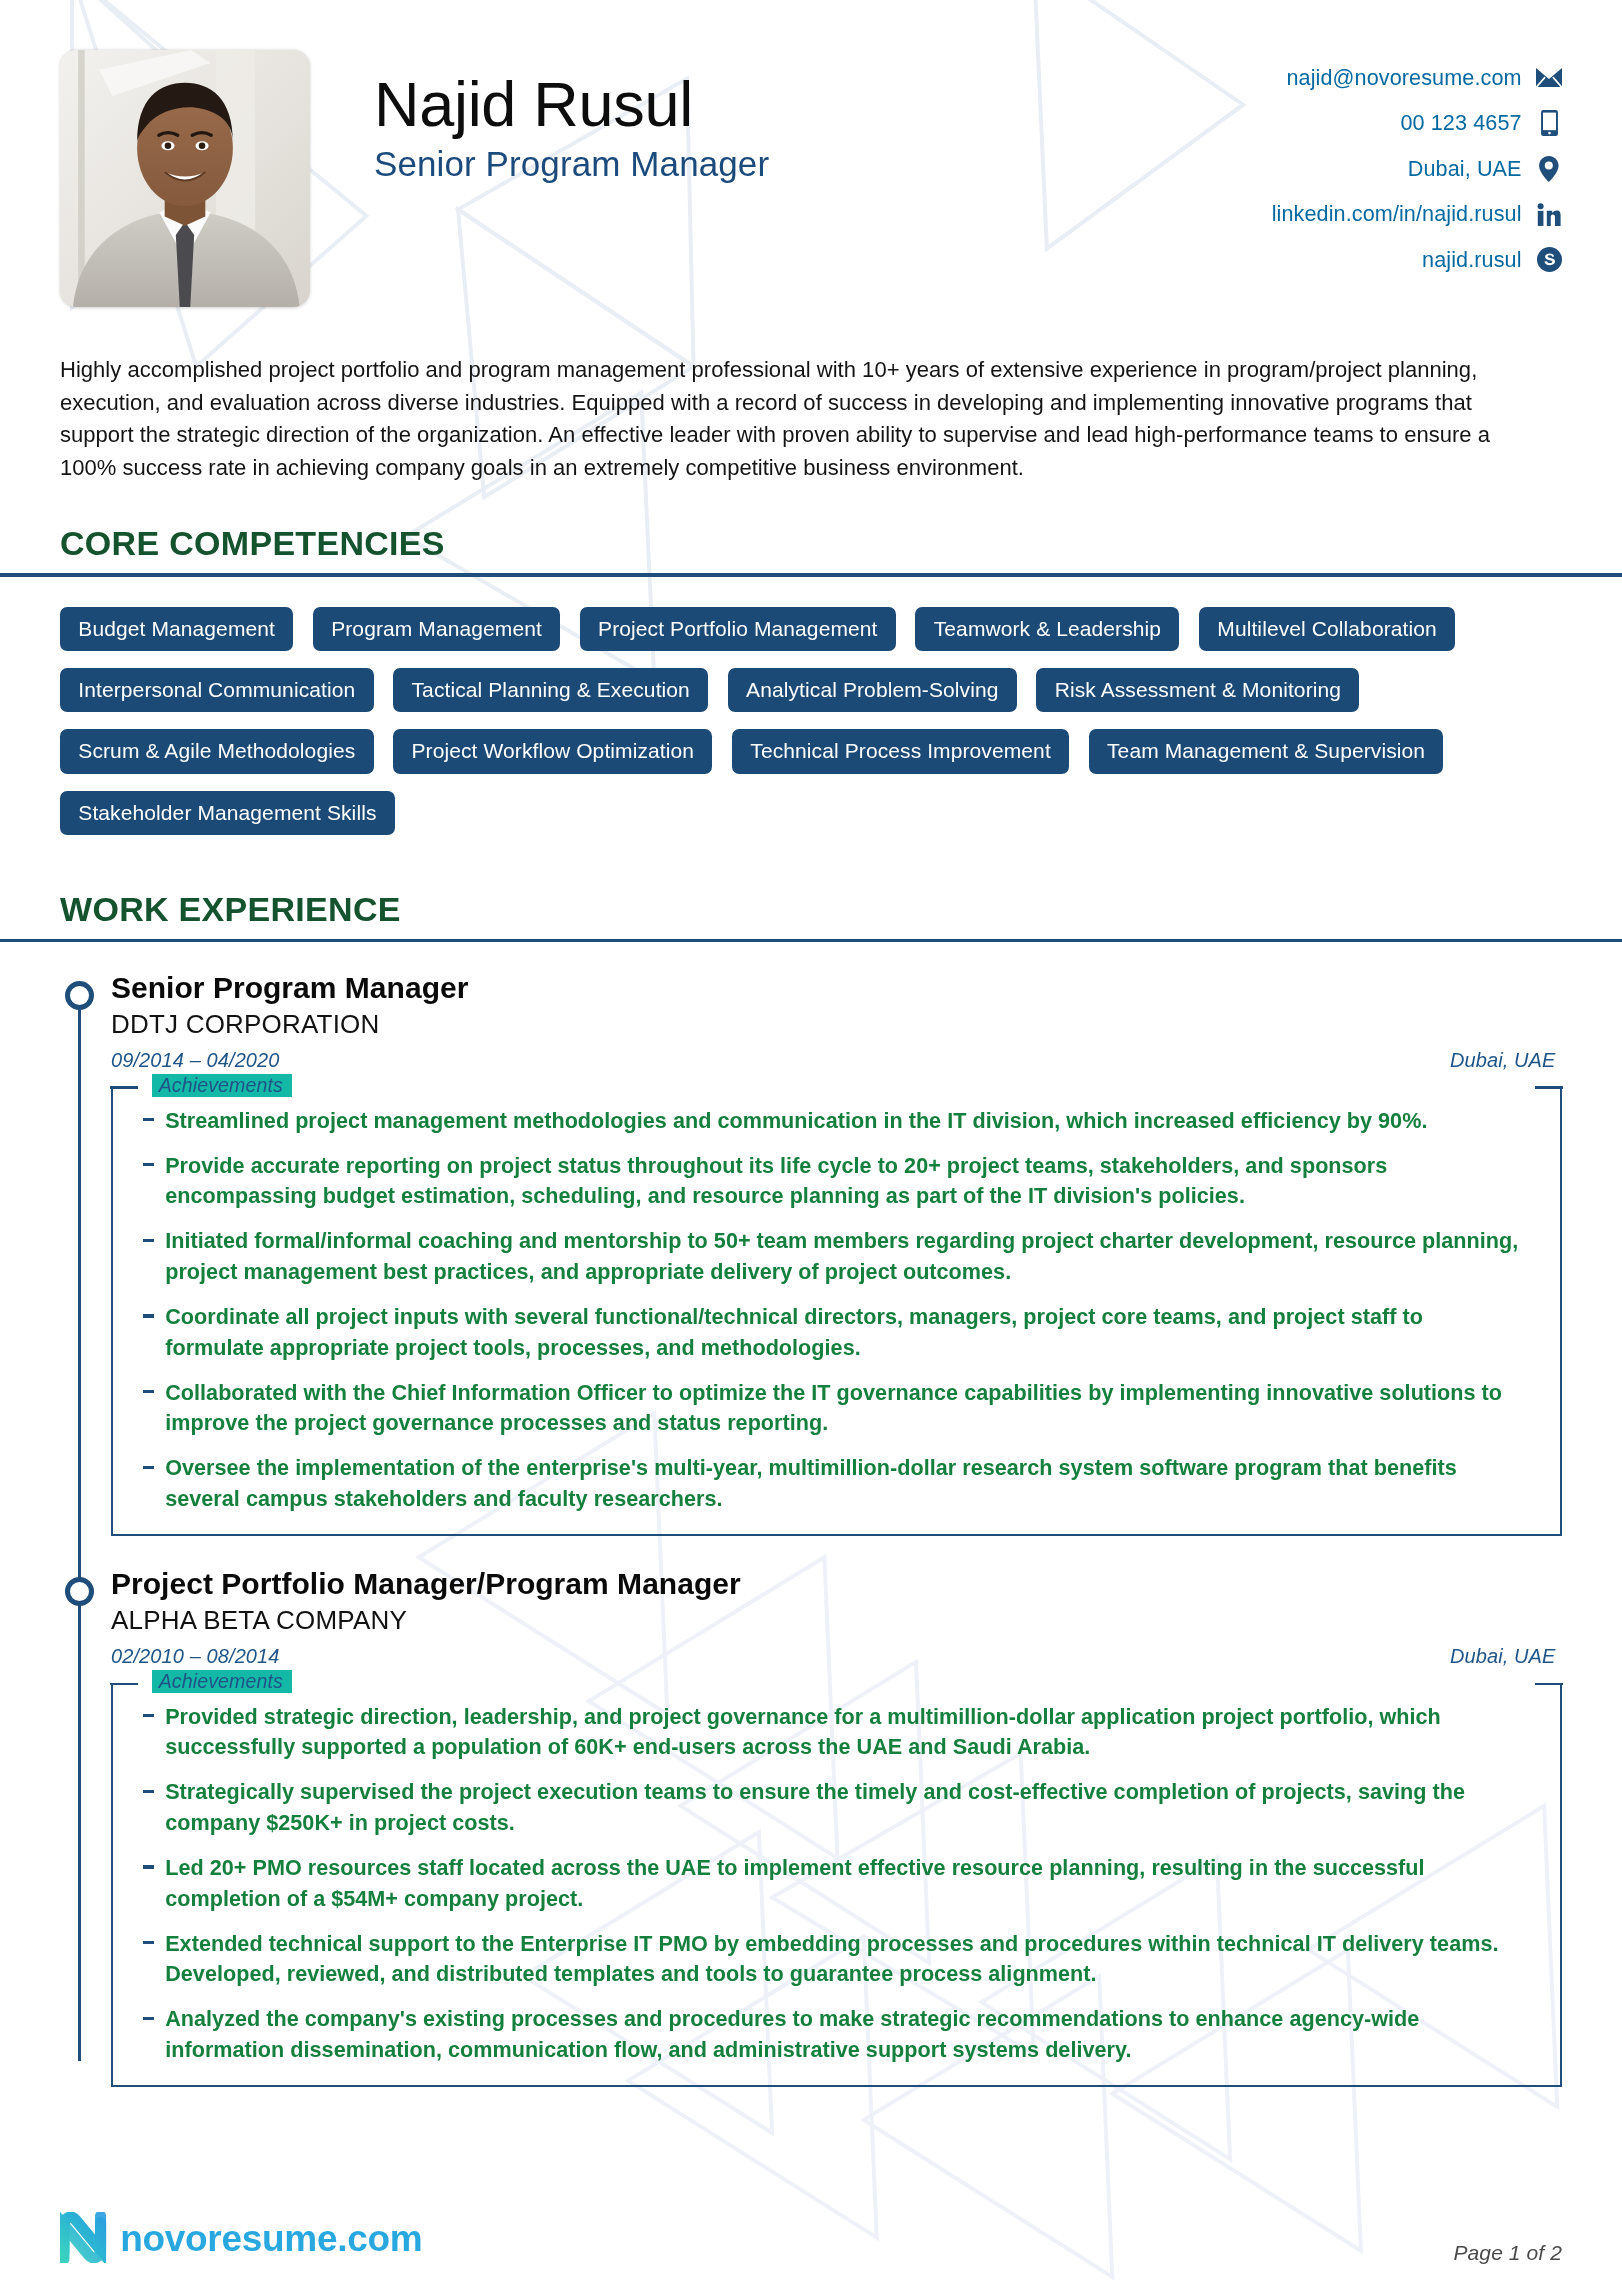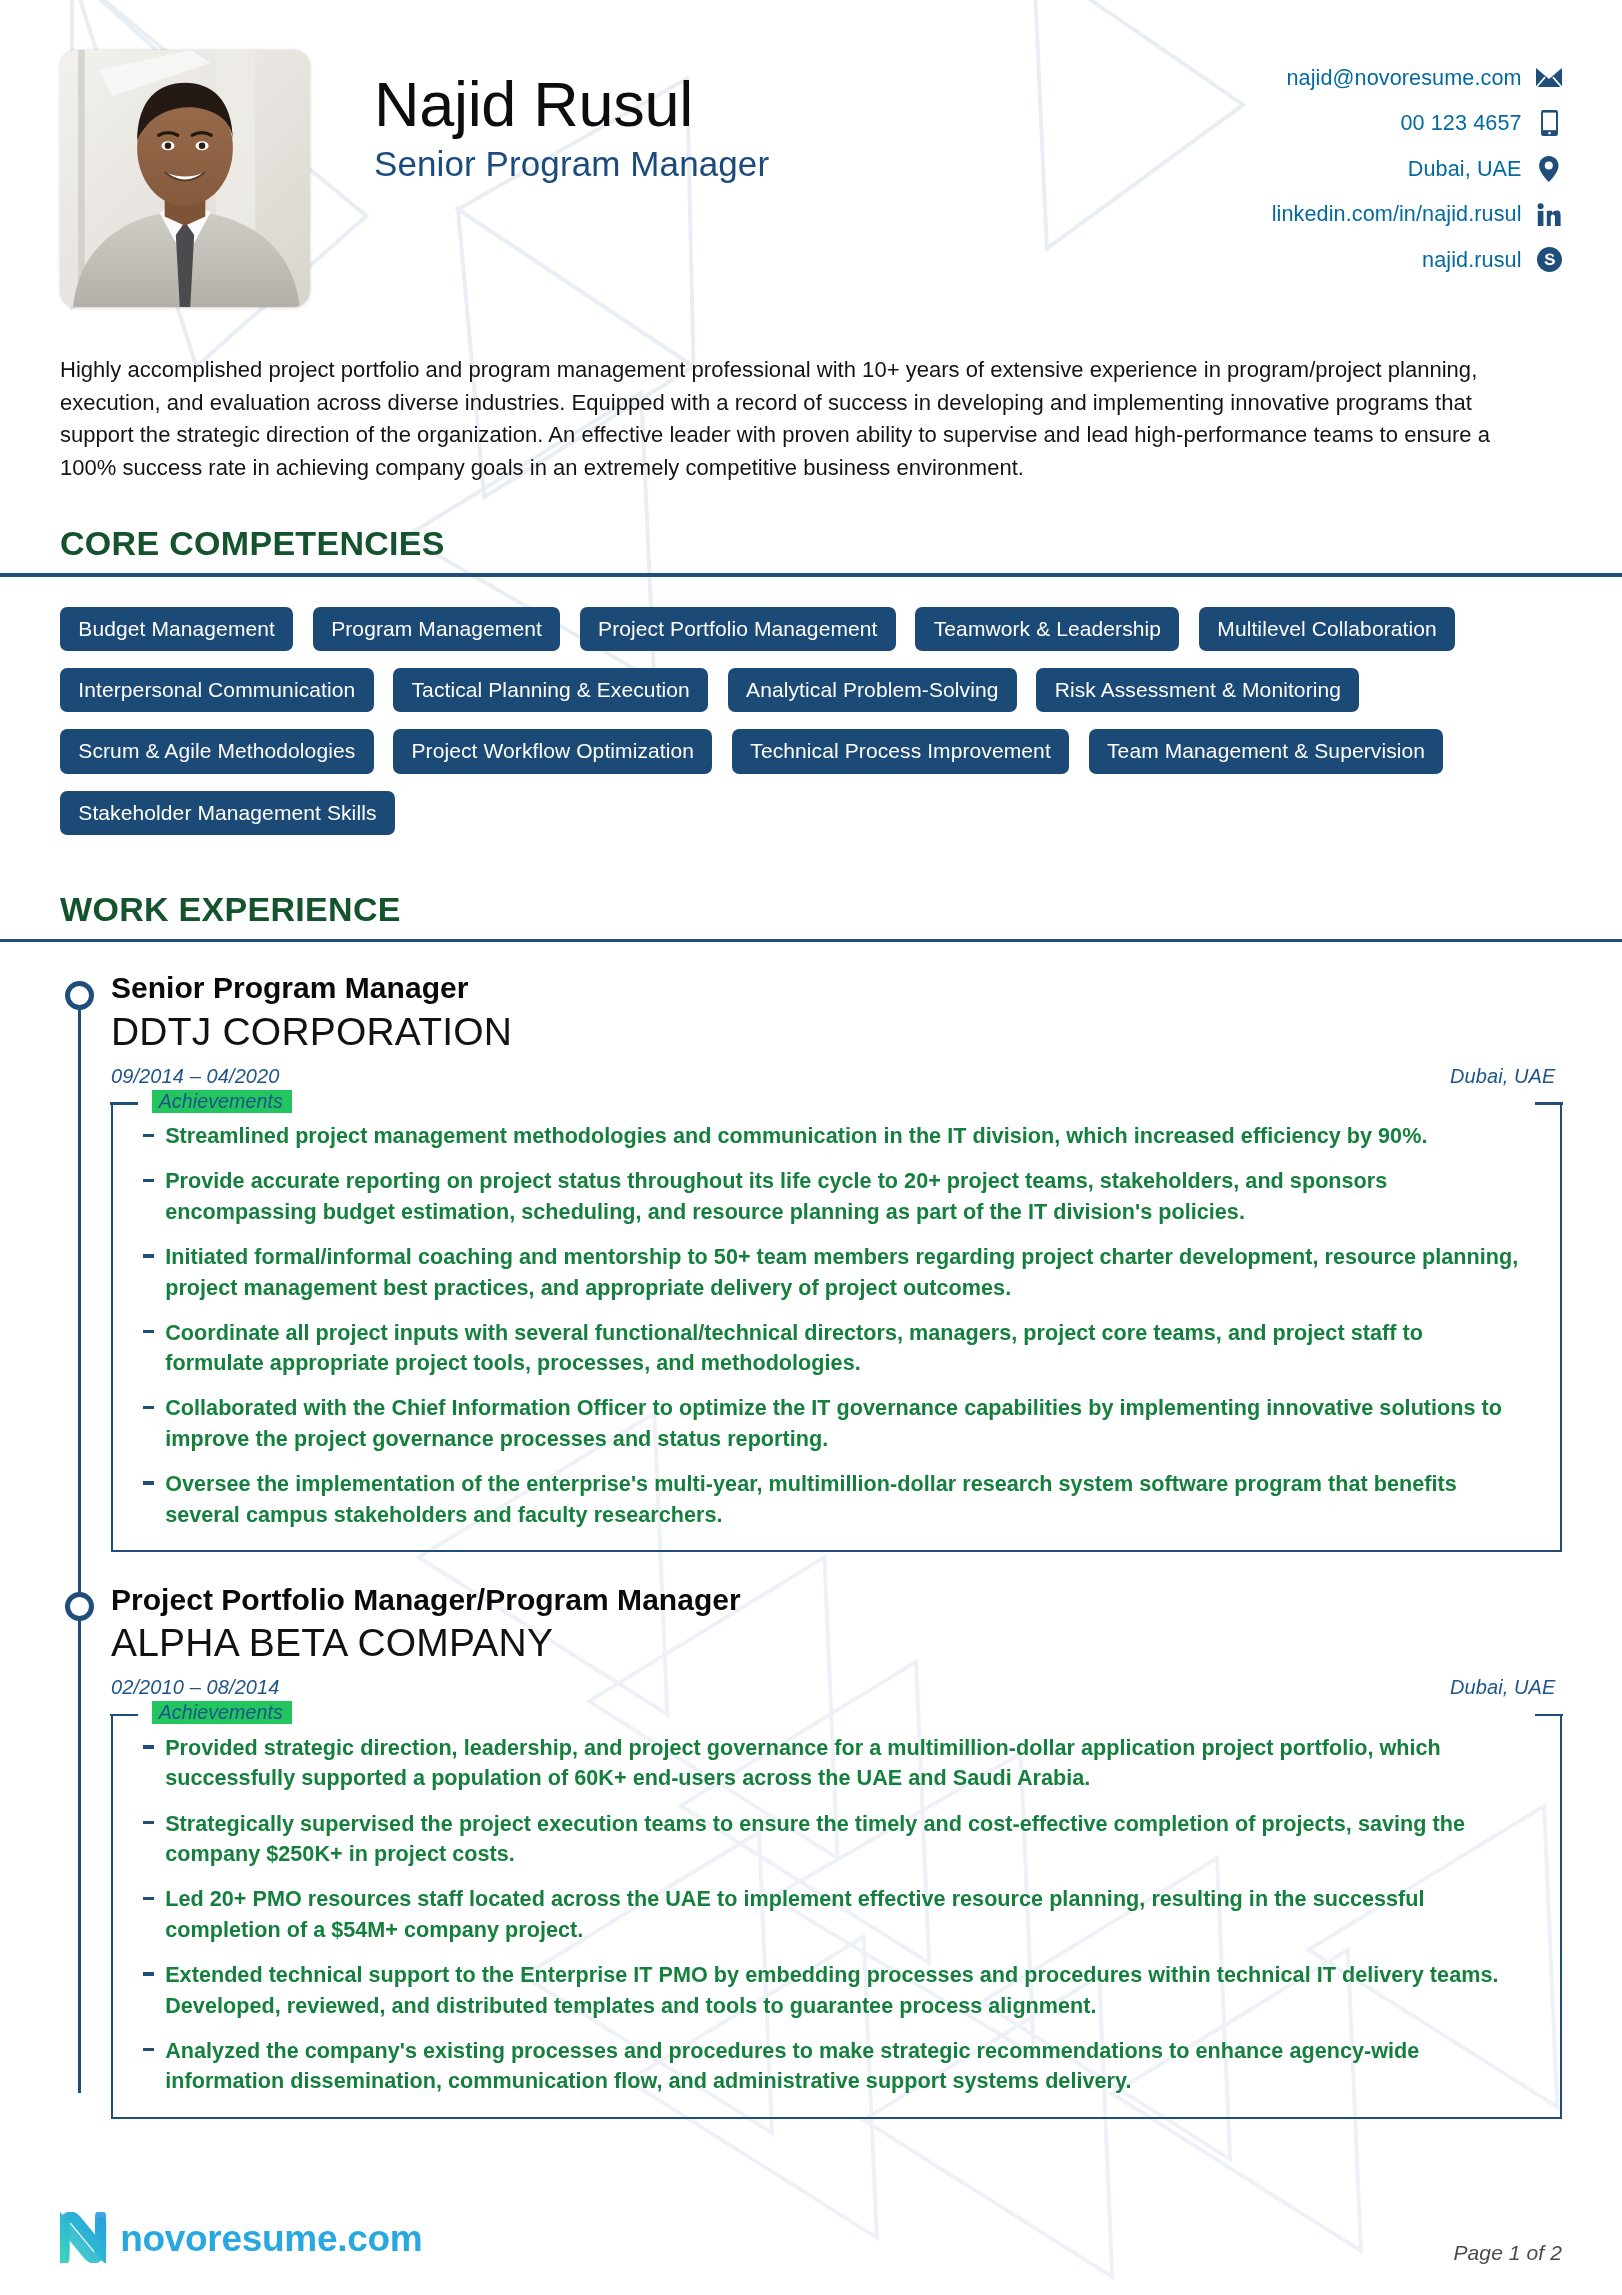--- a/index.html
+++ b/index.html
@@ -160,21 +160,21 @@
     z-index: 3;
   }
   .job-title {
     font-size: 30px;
     font-weight: 700;
     color: #0a0a0a;
     line-height: 1.16;
     letter-spacing: 0.03px;
   }
   .job-company {
-    font-size: 39px;
+    font-size: 26px;
     font-weight: 300;
     color: #121212;
     line-height: 1.2;
     margin-top: 2.6px;
     letter-spacing: 0.2px;
   }
   .job-meta {
     display: flex;
     justify-content: space-between;
     align-items: baseline;
@@ -206,21 +206,21 @@
   .ach-top-left { left: -2.6px; width: 27.5px; }
   .ach-top-right { right: -2.6px; width: 27.5px; }
   .ach-label {
     position: relative;
     top: -12.4px;
     left: 30px;
     display: inline-block;
     font-size: 19.6px;
     font-style: italic;
     color: #1f5488;
-    background: #22c55e;
+    background: #14b8a6;
     padding: 0 9.2px 0 6.5px;
     letter-spacing: 0.1px;
   }
   .bullets { list-style: none; margin-top: -3.9px; padding-left: 17px; }
   .bullet {
     position: relative;
     padding-left: 26px;
     font-size: 21.6px;
     font-weight: 700;
     line-height: 1.42;

